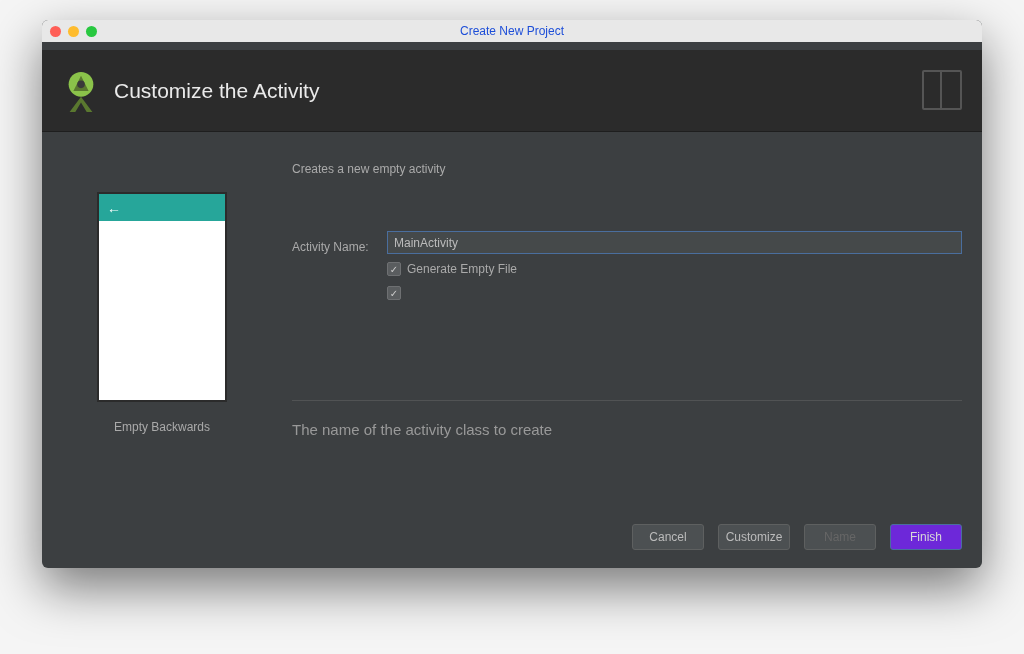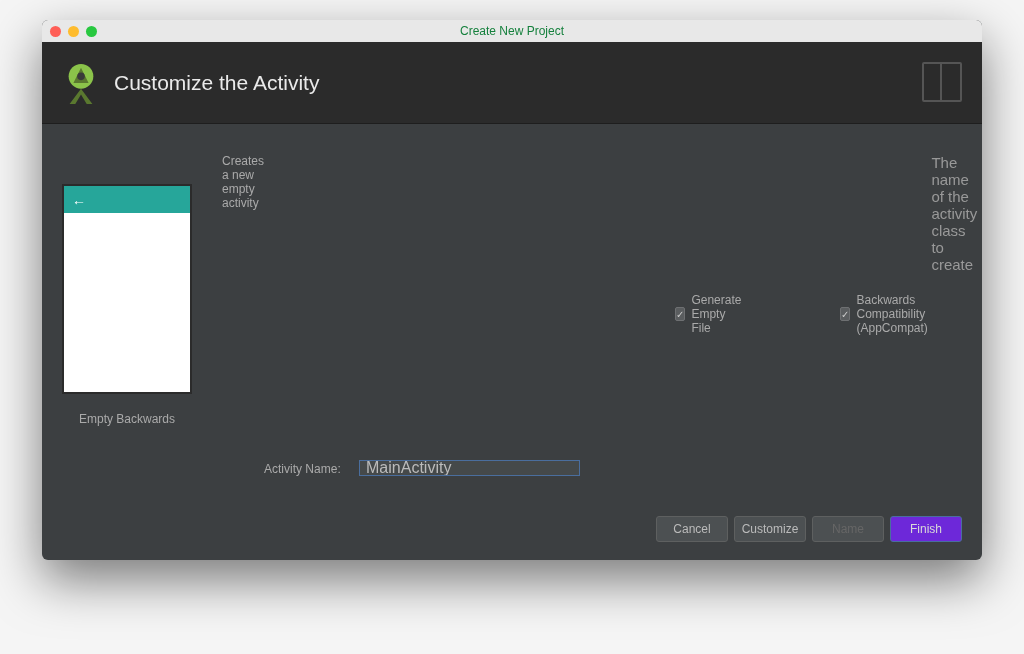--- a/index.html
+++ b/index.html
@@ -42,31 +42,32 @@
     }
     .tl-close { background: #ff5f57; }
     .tl-min { background: #febc2e; }
     .tl-max { background: #28c840; }
     .titlebar-title {
       position: absolute;
       left: 0;
       right: 0;
       text-align: center;
       font-size: 12px;
-      color: #15803d;
+      color: #1d4ed8;
       pointer-events: none;
     }
     .header-banner {
       height: 82px;
       background: #2b2b2b;
       display: flex;
       align-items: center;
       padding: 12px 20px;
       position: relative;
       border-bottom: 1px solid #1e1e1e;
+      margin-top: 8px;
     }
     .android-logo {
       width: 38px;
       height: 42px;
       margin-right: 14px;
     }
     .header-title {
       color: #eaeaea;
       font-size: 21px;
       font-weight: 400;
@@ -120,45 +121,45 @@
     }
     .preview-label {
       color: #aaa;
       font-size: 12px;
       margin-top: 18px;
     }
     .form-col {
       flex: 1;
       padding-left: 30px;
       display: flex;
-      flex-direction: row;
+      flex-direction: column;
     }
     .form-subtitle {
       color: #aaa;
       font-size: 12px;
       margin-bottom: 55px;
     }
     .form-row {
       display: flex;
       align-items: flex-end;
       margin-bottom: 8px;
     }
     .form-label {
       width: 95px;
       color: #aaa;
       font-size: 12px;
       text-align: left;
     }
     .form-input {
       flex: 1;
-      height: 16px;
+      height: 23px;
       background: #45494a;
       border: 1px solid #5e6060;
       color: #bbb;
-      font-size: 16px;
+      font-size: 12px;
       padding: 0 6px;
       outline: none;
       font-family: inherit;
     }
     .form-input.focused {
       border: 1px solid #4a6e9e;
       background: #45494a;
     }
     .checkbox-row {
       display: flex;
@@ -190,21 +191,21 @@
       margin-bottom: 20px;
     }
     .help-text {
       color: #999;
       font-size: 15px;
     }
     .footer {
       display: flex;
       justify-content: flex-end;
       padding: 12px 20px 18px 20px;
-      gap: 6px;
+      gap: 14px;
     }
     .btn {
       min-width: 72px;
       height: 26px;
       background: #4c5052;
       border: 1px solid #5e6060;
       color: #bbb;
       font-size: 12px;
       border-radius: 3px;
       cursor: pointer;
@@ -265,21 +266,20 @@
       </div>
 
       <div class="checkbox-row">
         <div class="checkbox">✓</div>
         <div class="checkbox-label">Generate Empty File</div>
       </div>
 
 
       <div class="checkbox-row">
         <div class="checkbox">✓</div>
-        <div class="checkbox-label">Backwards Compatibility (AppCompat)</div>
       </div>
 
       <hr class="divider">
 
       <div class="help-text">The name of the activity class to create</div>
     </div>
   </div>
 
   <div class="footer">
     <button class="btn">Cancel</button>

